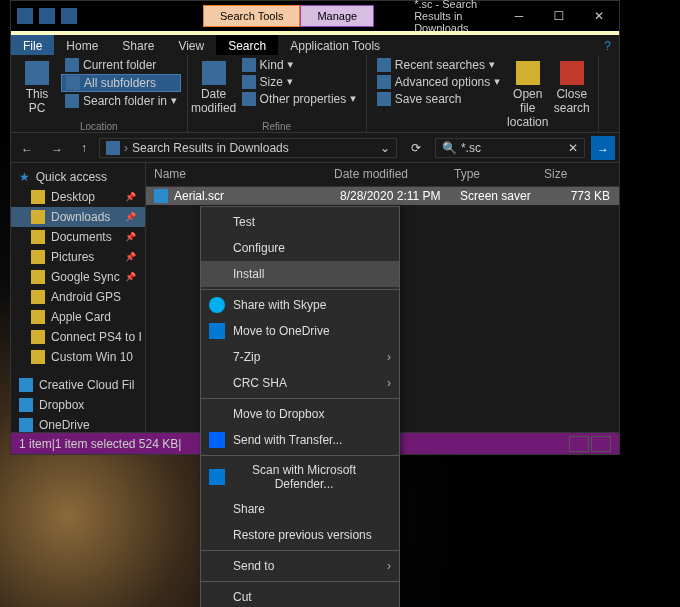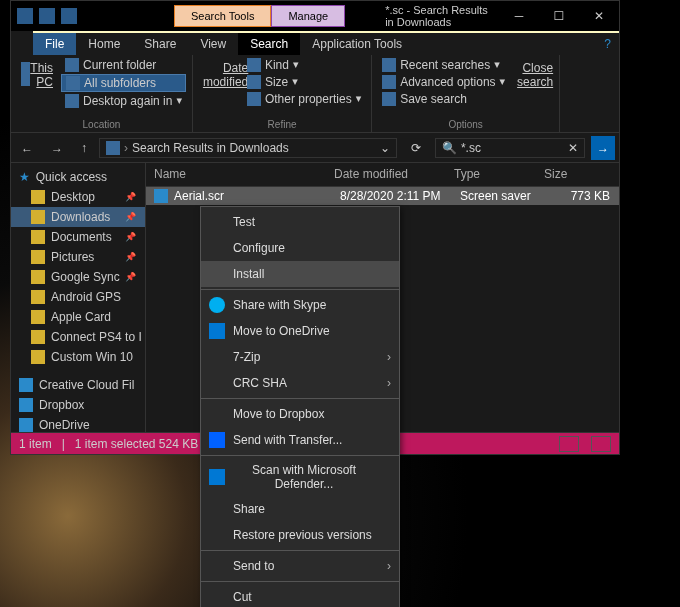--- a/index.html
+++ b/index.html
@@ -2,37 +2,37 @@
 <html><head>
 <meta charset="utf-8">
 <style>
 * { margin: 0; padding: 0; box-sizing: border-box; font-family: "Segoe UI", sans-serif; font-size: 12px; }
 body { background: #000; width: 680px; height: 607px; overflow: hidden; position: relative; }
 .wallpaper { position: absolute; inset: 0; background: radial-gradient(circle at 10% 85%, #8a6a3a 0%, #3a2a1a 15%, #0a0a0a 30%, #000 50%); }
 .window { position: absolute; top: 0; left: 10px; width: 610px; height: 455px; background: #1a1a1a; display: flex; flex-direction: column; border: 1px solid #333; }
 .titlebar { height: 30px; display: flex; align-items: center; background: #000; }
 .tb-icons { display: flex; gap: 6px; padding: 0 6px; }
 .tb-icon { width: 16px; height: 16px; background: #2a5a8a; }
-.contextual-tabs { display: flex; margin-left: 91px; }
+.contextual-tabs { display: flex; margin-left: 120px; }
 .ctab { padding: 4px 16px; font-size: 11px; color: #000; }
 .ctab.orange { background: #f5cba7; border: 1px solid #e67e22; }
 .ctab.purple { background: #d7bde2; border: 1px solid #8e44ad; }
 .title-text { color: #ccc; font-size: 11px; margin-left: 40px; flex: 1; }
 .win-controls { display: flex; }
 .win-btn { width: 40px; height: 30px; display: flex; align-items: center; justify-content: center; color: #ccc; cursor: pointer; }
-.menubar { height: 24px; display: flex; background: #1a1a1a; border-top: 2px solid #fef9c3; margin-left: 22px; }
+.menubar { height: 24px; display: flex; background: #1a1a1a; border-top: 4px solid #fef9c3; }
 .menuitem { padding: 4px 12px; color: #ccc; font-size: 12px; cursor: pointer; }
 .menuitem.file { background: #2a5a8a; color: #fff; }
 .menuitem.active { background: #000; color: #fff; }
 .help-icon { margin-left: auto; padding: 4px 8px; color: #2a8aca; }
 .ribbon { height: 78px; background: #1a1a1a; display: flex; border-bottom: 1px solid #333; }
 .ribbon-group { display: flex; flex-direction: column; padding: 2px 6px; border-right: 1px solid #333; }
 .ribbon-body { display: flex; flex: 1; gap: 4px; align-items: flex-start; }
 .ribbon-label { text-align: center; color: #888; font-size: 10px; padding-top: 2px; }
-.big-btn { display: flex; flex-direction: row; align-items: center; padding: 4px; cursor: pointer; color: #ccc; font-size: 10px; width: 40px; text-align: right; text-decoration: underline; }
+.big-btn { display: flex; flex-direction: column; align-items: center; padding: 4px; cursor: pointer; color: #ccc; font-size: 10px; width: 40px; text-align: center; }
 .big-ico { width: 24px; height: 24px; background: #3a6a9a; margin-bottom: 2px; }
 .big-ico.red { background: #c0392b; }
 .big-ico.yellow { background: #d4b030; }
 .small-list { display: flex; flex-direction: column; gap: 1px; }
 .small-item { display: flex; align-items: flex-start; gap: 4px; color: #ccc; font-size: 11px; padding: 1px 4px; cursor: pointer; white-space: nowrap; }
 .small-item.sel { background: #2a5a8a; border: 1px solid #4a7aaa; }
 .small-ico { width: 14px; height: 14px; background: #3a6a9a; flex-shrink: 0; }
 .navbar { height: 30px; display: flex; align-items: center; padding: 0 4px; gap: 6px; background: #1a1a1a; border-bottom: 1px solid #333; }
 .nav-arrow { color: #ccc; cursor: pointer; padding: 2px 6px; }
 .addressbar { flex: 1; display: flex; align-items: center; background: #1a1a1a; border: 1px solid #333; padding: 2px 6px; color: #ccc; font-size: 12px; gap: 4px; }
@@ -47,21 +47,21 @@
 .side-item.sel { background: #3a5a7a; }
 .side-ico { width: 14px; height: 14px; background: #d4b030; flex-shrink: 0; }
 .side-ico.blue { background: #2a8aca; }
 .pin { color: #888; font-size: 9px; margin-left: auto; }
 .main { flex: 1; display: flex; flex-direction: column; background: #1a1a1a; }
 .colheaders { display: flex; height: 24px; border-bottom: 1px solid #333; color: #aaa; font-size: 11px; }
 .colheaders > div { padding: 4px 8px; border-right: 1px solid transparent; }
 .group-hdr { color: #ccc; padding: 6px 8px; font-size: 12px; }
 .filerow { display: flex; align-items: center; background: #5a5a5a; color: #fff; padding: 2px 8px; font-size: 11px; }
 .file-ico { width: 14px; height: 14px; background: #2a8aca; margin-right: 6px; }
-.statusbar { height: 22px; display: flex; align-items: center; padding: 0 8px; color: #ccc; font-size: 11px; border-top: 1px solid #333; background: #be185d; gap: 10px; }
+.statusbar { height: 22px; display: flex; align-items: center; padding: 0 8px; color: #ccc; font-size: 11px; border-top: 1px solid #333; background: #701a75; }
 .statusbar .spacer { flex: 1; }
 .view-toggle { width: 20px; height: 16px; border: 1px solid #555; margin-left: 2px; cursor: pointer; }
 .context-menu { position: absolute; top: 206px; left: 200px; width: 200px; background: #2b2b2b; border: 1px solid #555; box-shadow: 2px 2px 6px rgba(0,0,0,0.5); padding: 2px 0; z-index: 10; }
 .ctx-item { display: flex; align-items: center; padding: 5px 24px 5px 8px; color: #ddd; font-size: 12px; cursor: pointer; position: relative; text-align: center; }
 .ctx-item:hover, .ctx-item.hover { background: #4a4a4a; }
 .ctx-ico { width: 16px; height: 16px; margin-right: 8px; flex-shrink: 0; }
 .ctx-ico.skype { background: #00aff0; border-radius: 50%; }
 .ctx-ico.onedrive { background: #0078d4; }
 .ctx-ico.defender { background: #0078d4; }
 .ctx-ico.dropbox { background: #0061ff; }
@@ -112,21 +112,21 @@
         </div>
         <div class="small-list">
           <div class="small-item">
               <div class="small-ico"></div>
               <span>Current folder</span>
             </div>
           <div class="small-item sel">
               <div class="small-ico"></div>
               <span>All subfolders</span>
             </div>
-          <div class="small-item"><div class="small-ico"></div><span>Desktop again in</span> ▾</div>
+          <div class="small-item"><div class="small-ico"></div><span>Search folder in</span> ▾</div>
         </div>
       </div>
       <div class="ribbon-label">Location</div>
     </div>
 
     <div class="ribbon-group">
       <div class="ribbon-body">
         <div class="big-btn">
           <div class="big-ico"></div>
           <span>Date modified</span>
@@ -144,20 +144,24 @@
       <div class="ribbon-body">
         <div class="small-list">
           <div class="small-item"><div class="small-ico"></div><span>Recent searches</span> ▾</div>
           <div class="small-item"><div class="small-ico"></div><span>Advanced options</span> ▾</div>
           <div class="small-item">
               <div class="small-ico"></div>
               <span>Save search</span>
             </div>
         </div>
         <div class="big-btn">
+          <div class="big-ico yellow"></div>
+          <span>Open file location</span>
+        </div>
+        <div class="big-btn">
           <div class="big-ico red"></div>
           <span>Close search</span>
         </div>
       </div>
       <div class="ribbon-label">Options</div>
     </div>
   </div>
 
   <div class="navbar">
     <span class="nav-arrow">←</span>

